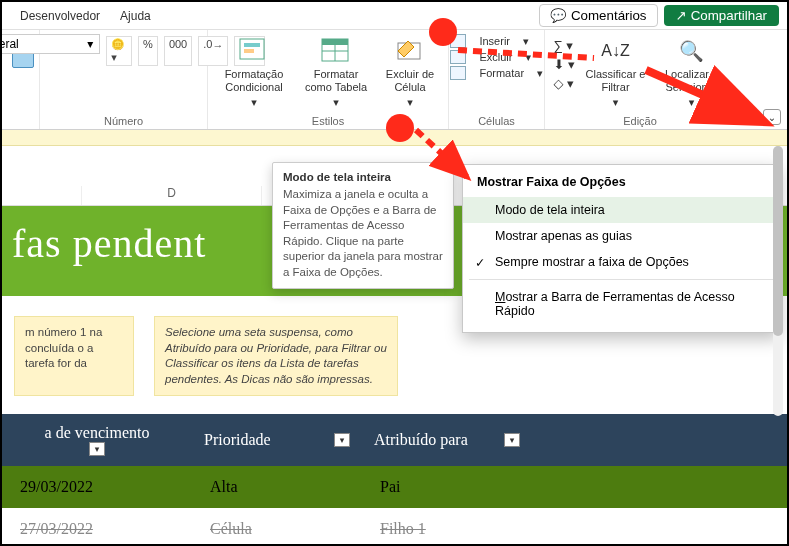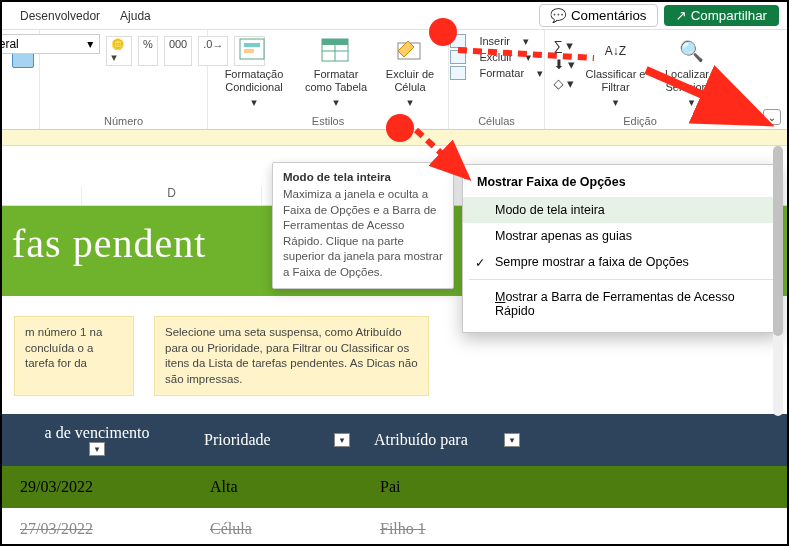--- a/index.html
+++ b/index.html
@@ -35,21 +35,21 @@
   .col-headers { height:20px; display:flex; background:#fff; border-bottom:1px solid #ddd;}
   .col-headers div { width:180px; text-align:center; color:#666; border-right:1px solid #eee;}
 
   
   .title-band { background:#6fb22b; color:#fff; font-family: "Rockwell", "Georgia", serif; font-size:40px; padding:14px 10px 22px; letter-spacing:1px; height:90px; overflow:hidden;}
   
   
   .hints-row { display:flex; gap:20px; padding:20px 12px 10px; }
   .hint { background:#fff4c9; border:1px solid #f0e4a0; padding:8px 10px; font-size:11.5px; color:#444; line-height:1.35; }
   .hint.a { width:120px;}
-  .hint.b { width:275px;}
+  .hint.b { width:244px;font-style:italic;}
 
   
   .tbl-head { display:flex; background:#2d445c; color:#fff; font-family: "Rockwell","Georgia",serif; font-size:16px; margin-top:8px;}
   .tbl-head .col { padding:10px 12px; display:flex; align-items:center; justify-content:space-between;}
   .tbl-head .col .dd { width:16px; height:14px; background:#fff; color:#333; font-size:9px; display:flex; align-items:center; justify-content:center; border:1px solid #888;}
   .col.c1{width:190px;flex-direction:column;} .col.c2{width:170px;} .col.c3{width:170px;}
   .tbl-row { display:flex; font-size:16px; font-family:"Rockwell","Georgia",serif;}
   .tbl-row .cell{ padding:12px 18px;}
   .tbl-row.r1{ background:#4d7c0f;}
   .tbl-row.r2{ background:#fff; color:#888;}
@@ -165,21 +165,21 @@
   </div>
 
   <div class="ribbon-group" style="width:190px; border-right:none;">
     <div class="controls">
       <div class="edit-col">
         <div>∑ ▾</div>
         <div>⬇ ▾</div>
         <div>◇ ▾</div>
       </div>
       <div class="big-btn" style="width:70px;">
-        <div class="ico" style="font-size:12px;">A↓Z</div>
+        <div class="ico" style="font-size:16px;">A↓Z</div>
         <span>Classificar e Filtrar</span> ▾
       </div>
       <div class="big-btn" style="width:70px;">
         <div class="ico" style="font-size:20px;">🔍</div>
         <span>Localizar e Selecionar</span> ▾
       </div>
     </div>
     <div class="label">Edição</div>
   </div>
   <div class="collapse-btn">⌄</div>

